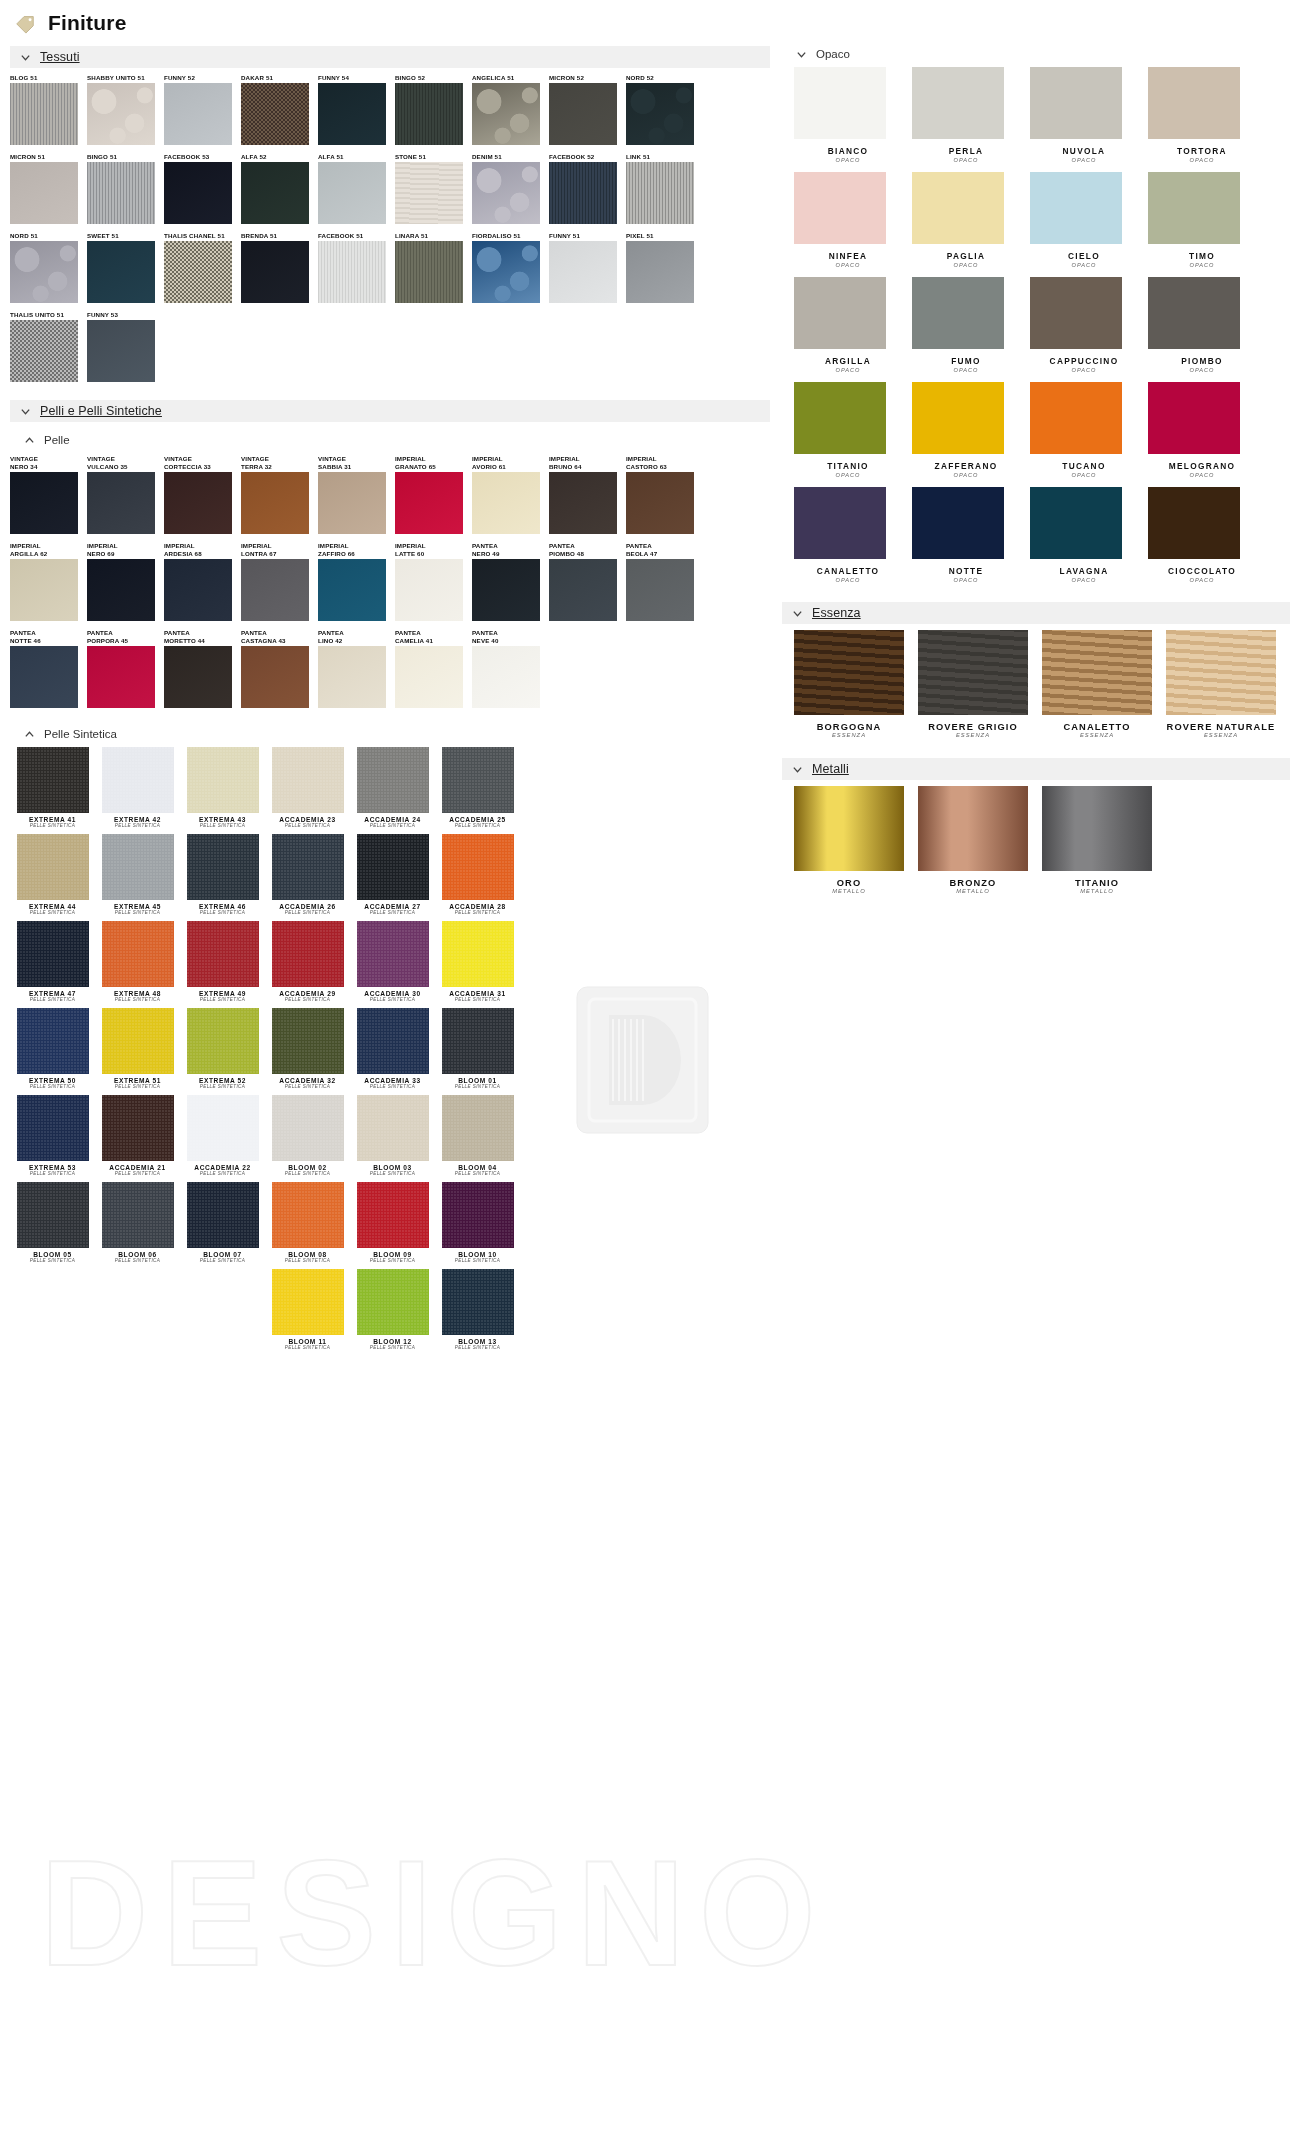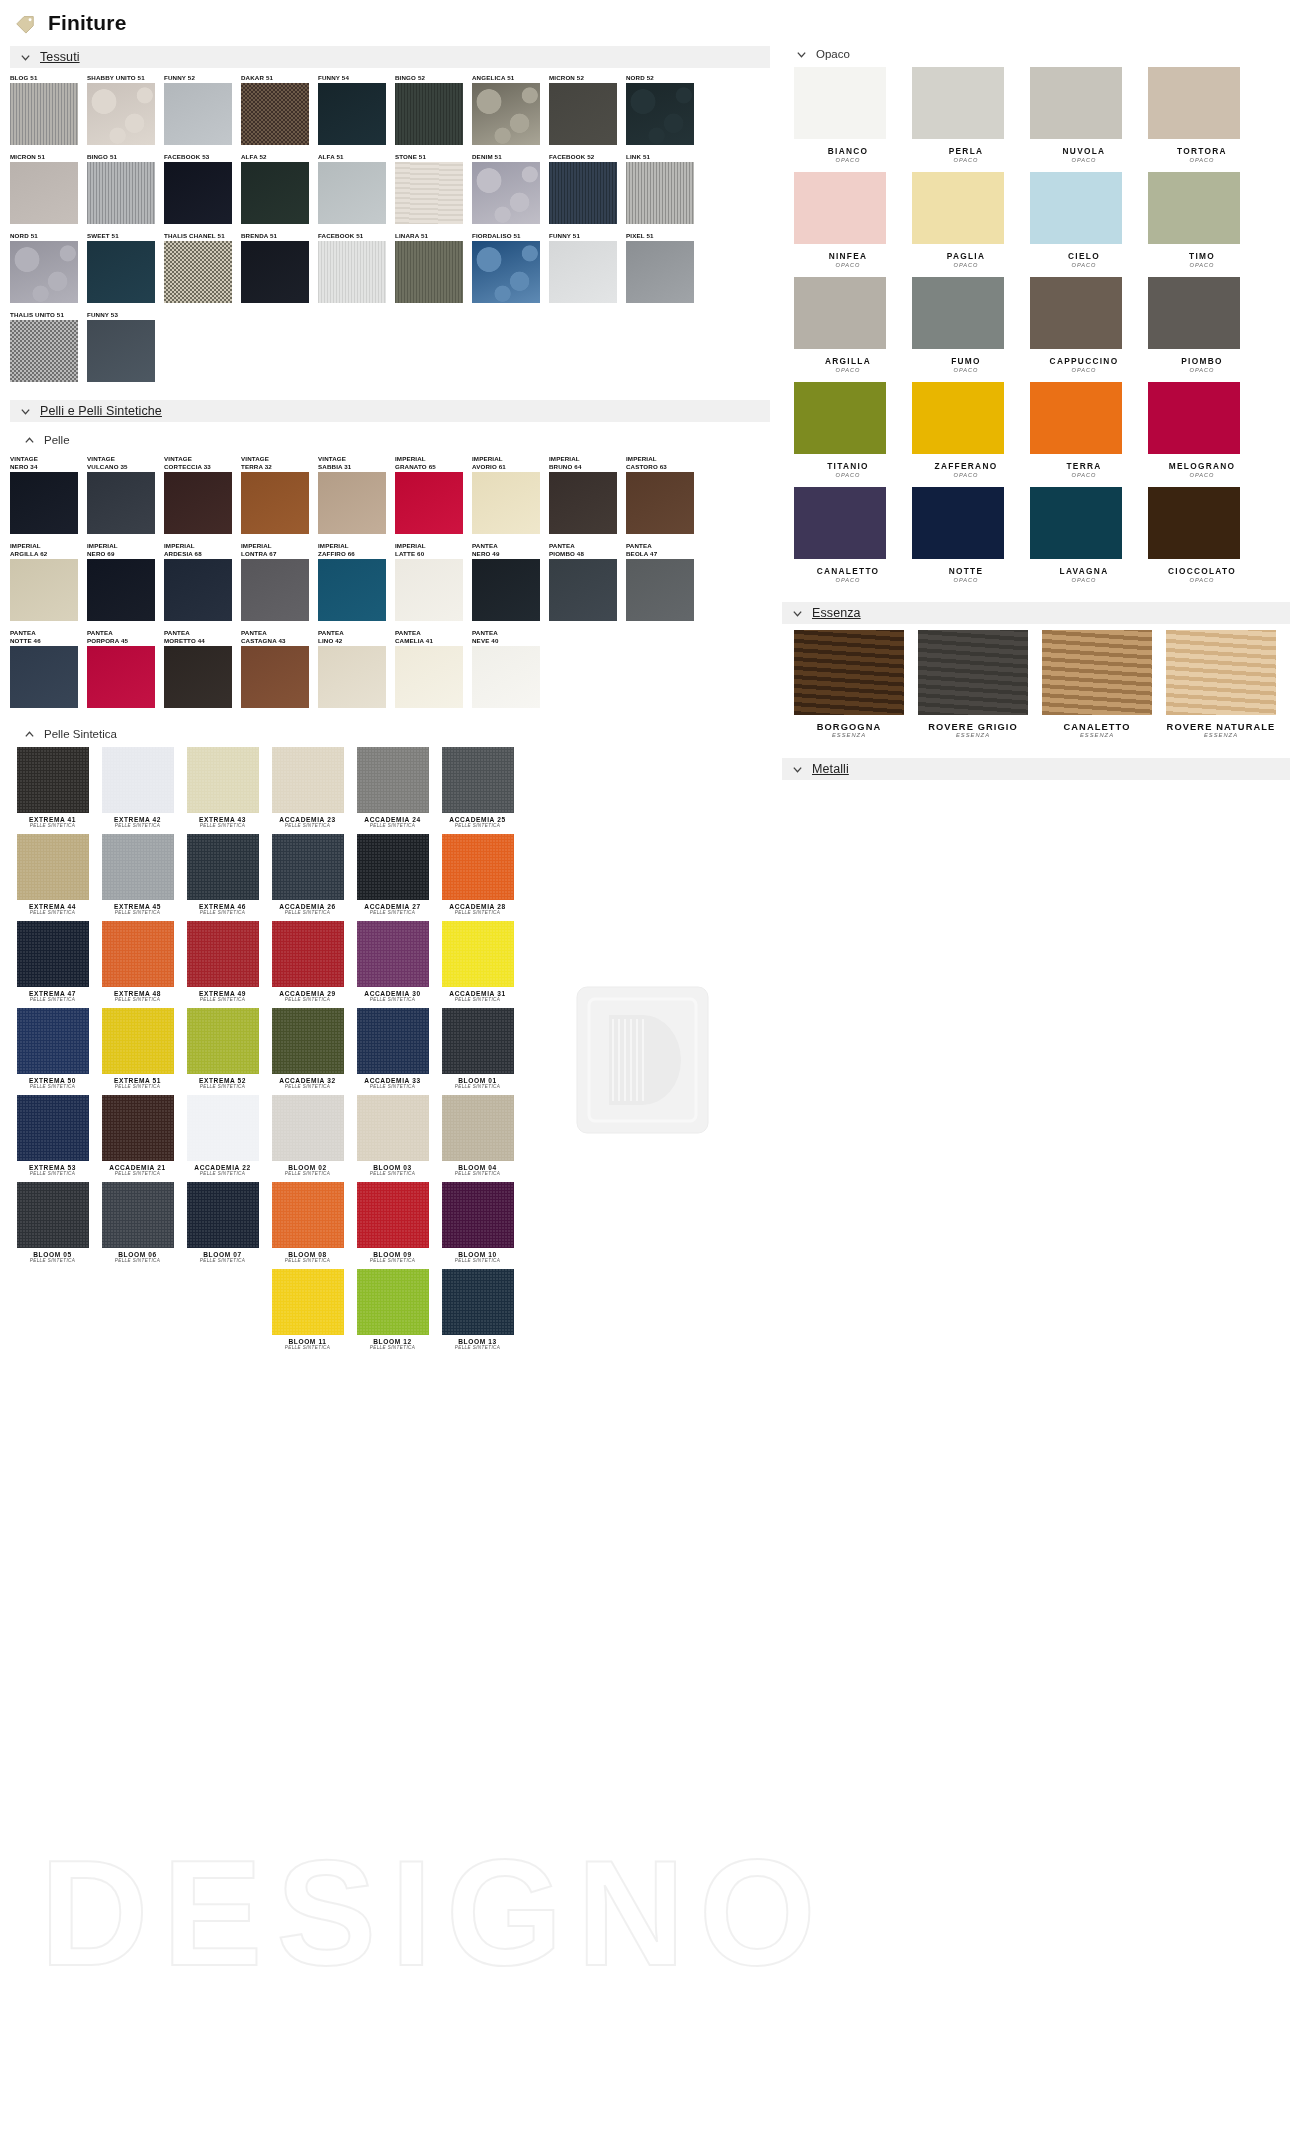--- a/index.html
+++ b/index.html
@@ -581,21 +581,21 @@
             <div class="lacc-n">TITANIO</div>
             <div class="lacc-t">OPACO</div>
           </div>
           <div class="lacc-cell">
             <div class="lacc-sw" style="background: rgb(232, 182, 0);"></div>
             <div class="lacc-n">ZAFFERANO</div>
             <div class="lacc-t">OPACO</div>
           </div>
           <div class="lacc-cell">
             <div class="lacc-sw" style="background: rgb(234, 112, 22);"></div>
-            <div class="lacc-n">TERRA</div>
+            <div class="lacc-n">TUCANO</div>
             <div class="lacc-t">OPACO</div>
           </div>
           <div class="lacc-cell">
             <div class="lacc-sw" style="background: rgb(181, 5, 62);"></div>
             <div class="lacc-n">MELOGRANO</div>
             <div class="lacc-t">OPACO</div>
           </div>
           <div class="lacc-cell">
             <div class="lacc-sw" style="background: rgb(62, 54, 87);"></div>
             <div class="lacc-n">CANALETTO</div>
@@ -646,20 +646,37 @@
             <div class="ess-t">ESSENZA</div>
           </div>
         </div>
 
       <div class="acc-bar">
         <svg class="chev" viewBox="0 0 12 12">
           <path d="M2 4 L6 8.5 L10 4" fill="none" stroke="#444" stroke-width="1.4"></path>
           </svg>
         <span class="lbl">Metalli</span>
       </div>
+      <div class="met-grid" id="grid-metalli">
+          <div class="met-cell">
+            <div class="met-sw" style="background: linear-gradient(90deg, rgb(124, 97, 16) 0%, rgb(241, 217, 90) 30%, rgb(241, 217, 90) 45%, rgb(124, 97, 16) 100%);"></div>
+            <div class="met-n">ORO</div>
+            <div class="met-t">METALLO</div>
+          </div>
+          <div class="met-cell">
+            <div class="met-sw" style="background: linear-gradient(90deg, rgb(122, 75, 54) 0%, rgb(207, 156, 128) 30%, rgb(207, 156, 128) 45%, rgb(122, 75, 54) 100%);"></div>
+            <div class="met-n">BRONZO</div>
+            <div class="met-t">METALLO</div>
+          </div>
+          <div class="met-cell">
+            <div class="met-sw" style="background: linear-gradient(90deg, rgb(74, 74, 76) 0%, rgb(131, 131, 133) 30%, rgb(131, 131, 133) 45%, rgb(74, 74, 76) 100%);"></div>
+            <div class="met-n">TITANIO</div>
+            <div class="met-t">METALLO</div>
+          </div>
+        </div>
     </div>
   </div>
 
   <svg class="wm-big" viewBox="0 0 1080 160">
     <text x="0" y="125" font-family="Liberation Sans, sans-serif" font-size="150" font-weight="bold" fill="none" stroke="#9b9b9b" stroke-width="2" letter-spacing="14">DESIGNO</text>
   </svg>
   <svg class="wm-small" viewBox="0 0 135 150">
     <rect x="2" y="2" width="131" height="146" rx="10" fill="#e9e9e9" stroke="#dcdcdc"></rect>
     <rect x="14" y="14" width="107" height="122" rx="6" fill="none" stroke="#f4f4f4" stroke-width="3"></rect>
     <path d="M34 30 h34 a38 45 0 0 1 0 90 h-34 z" fill="#dcdcdc"></path>

